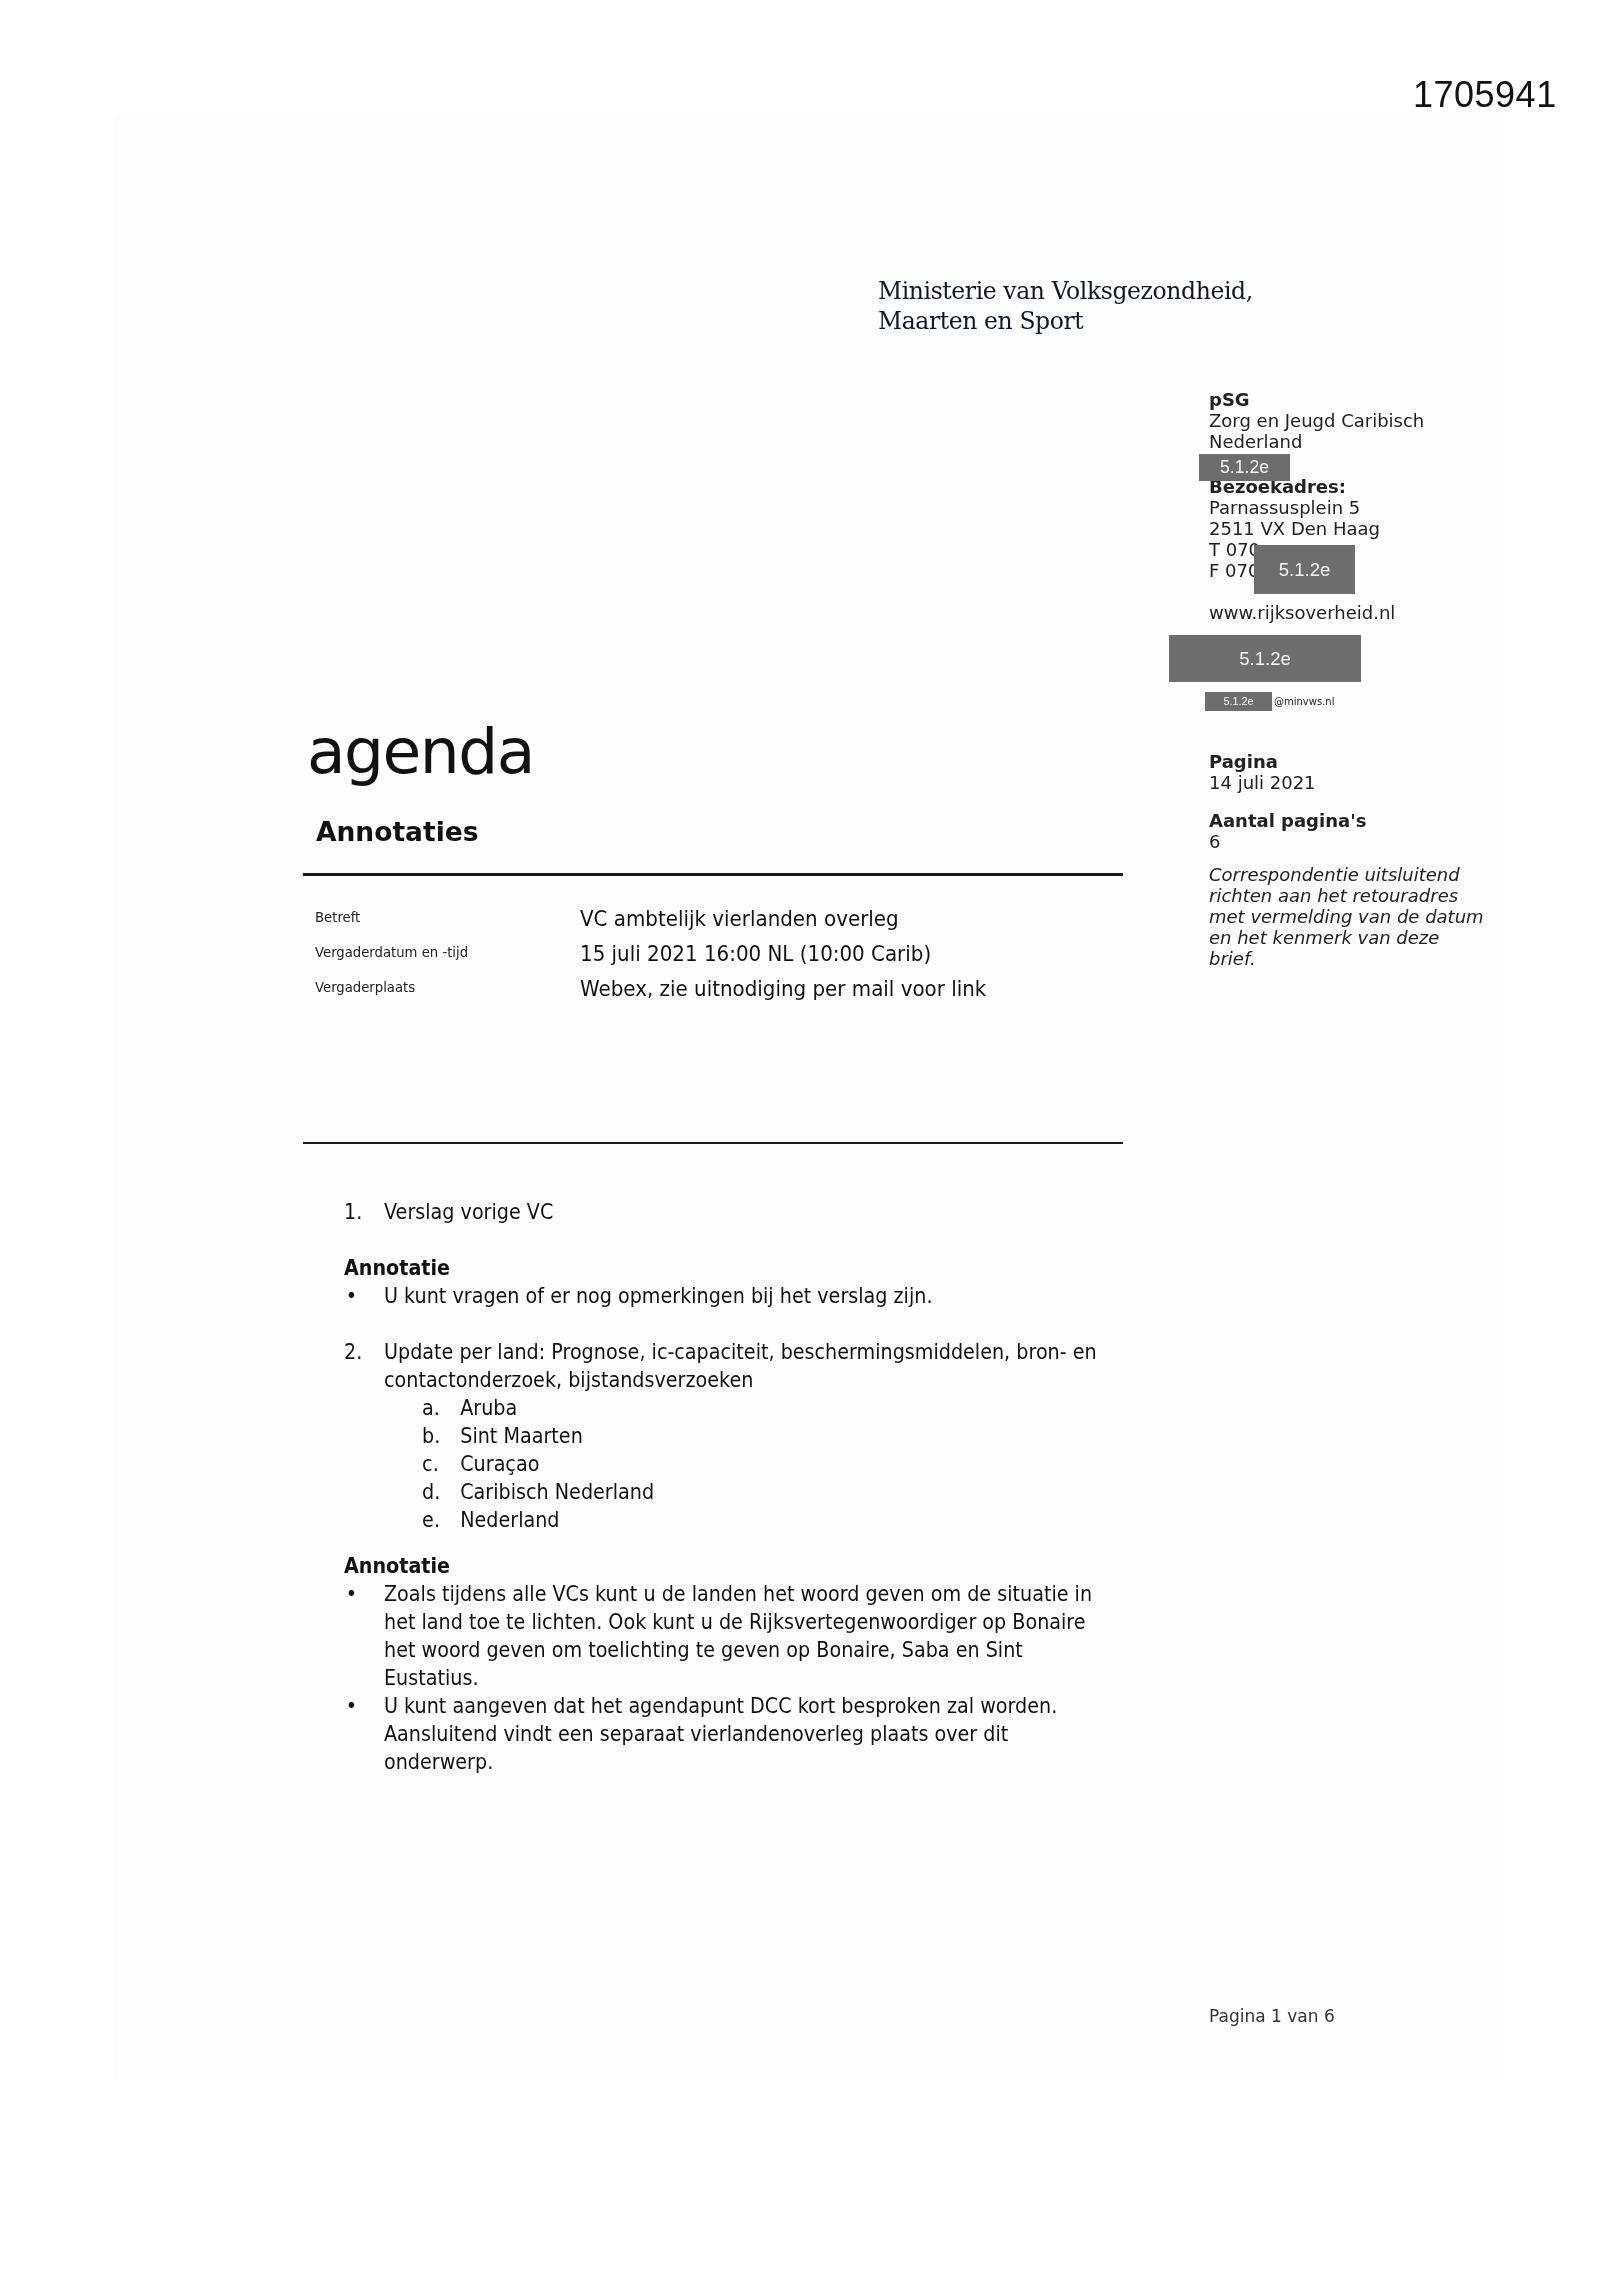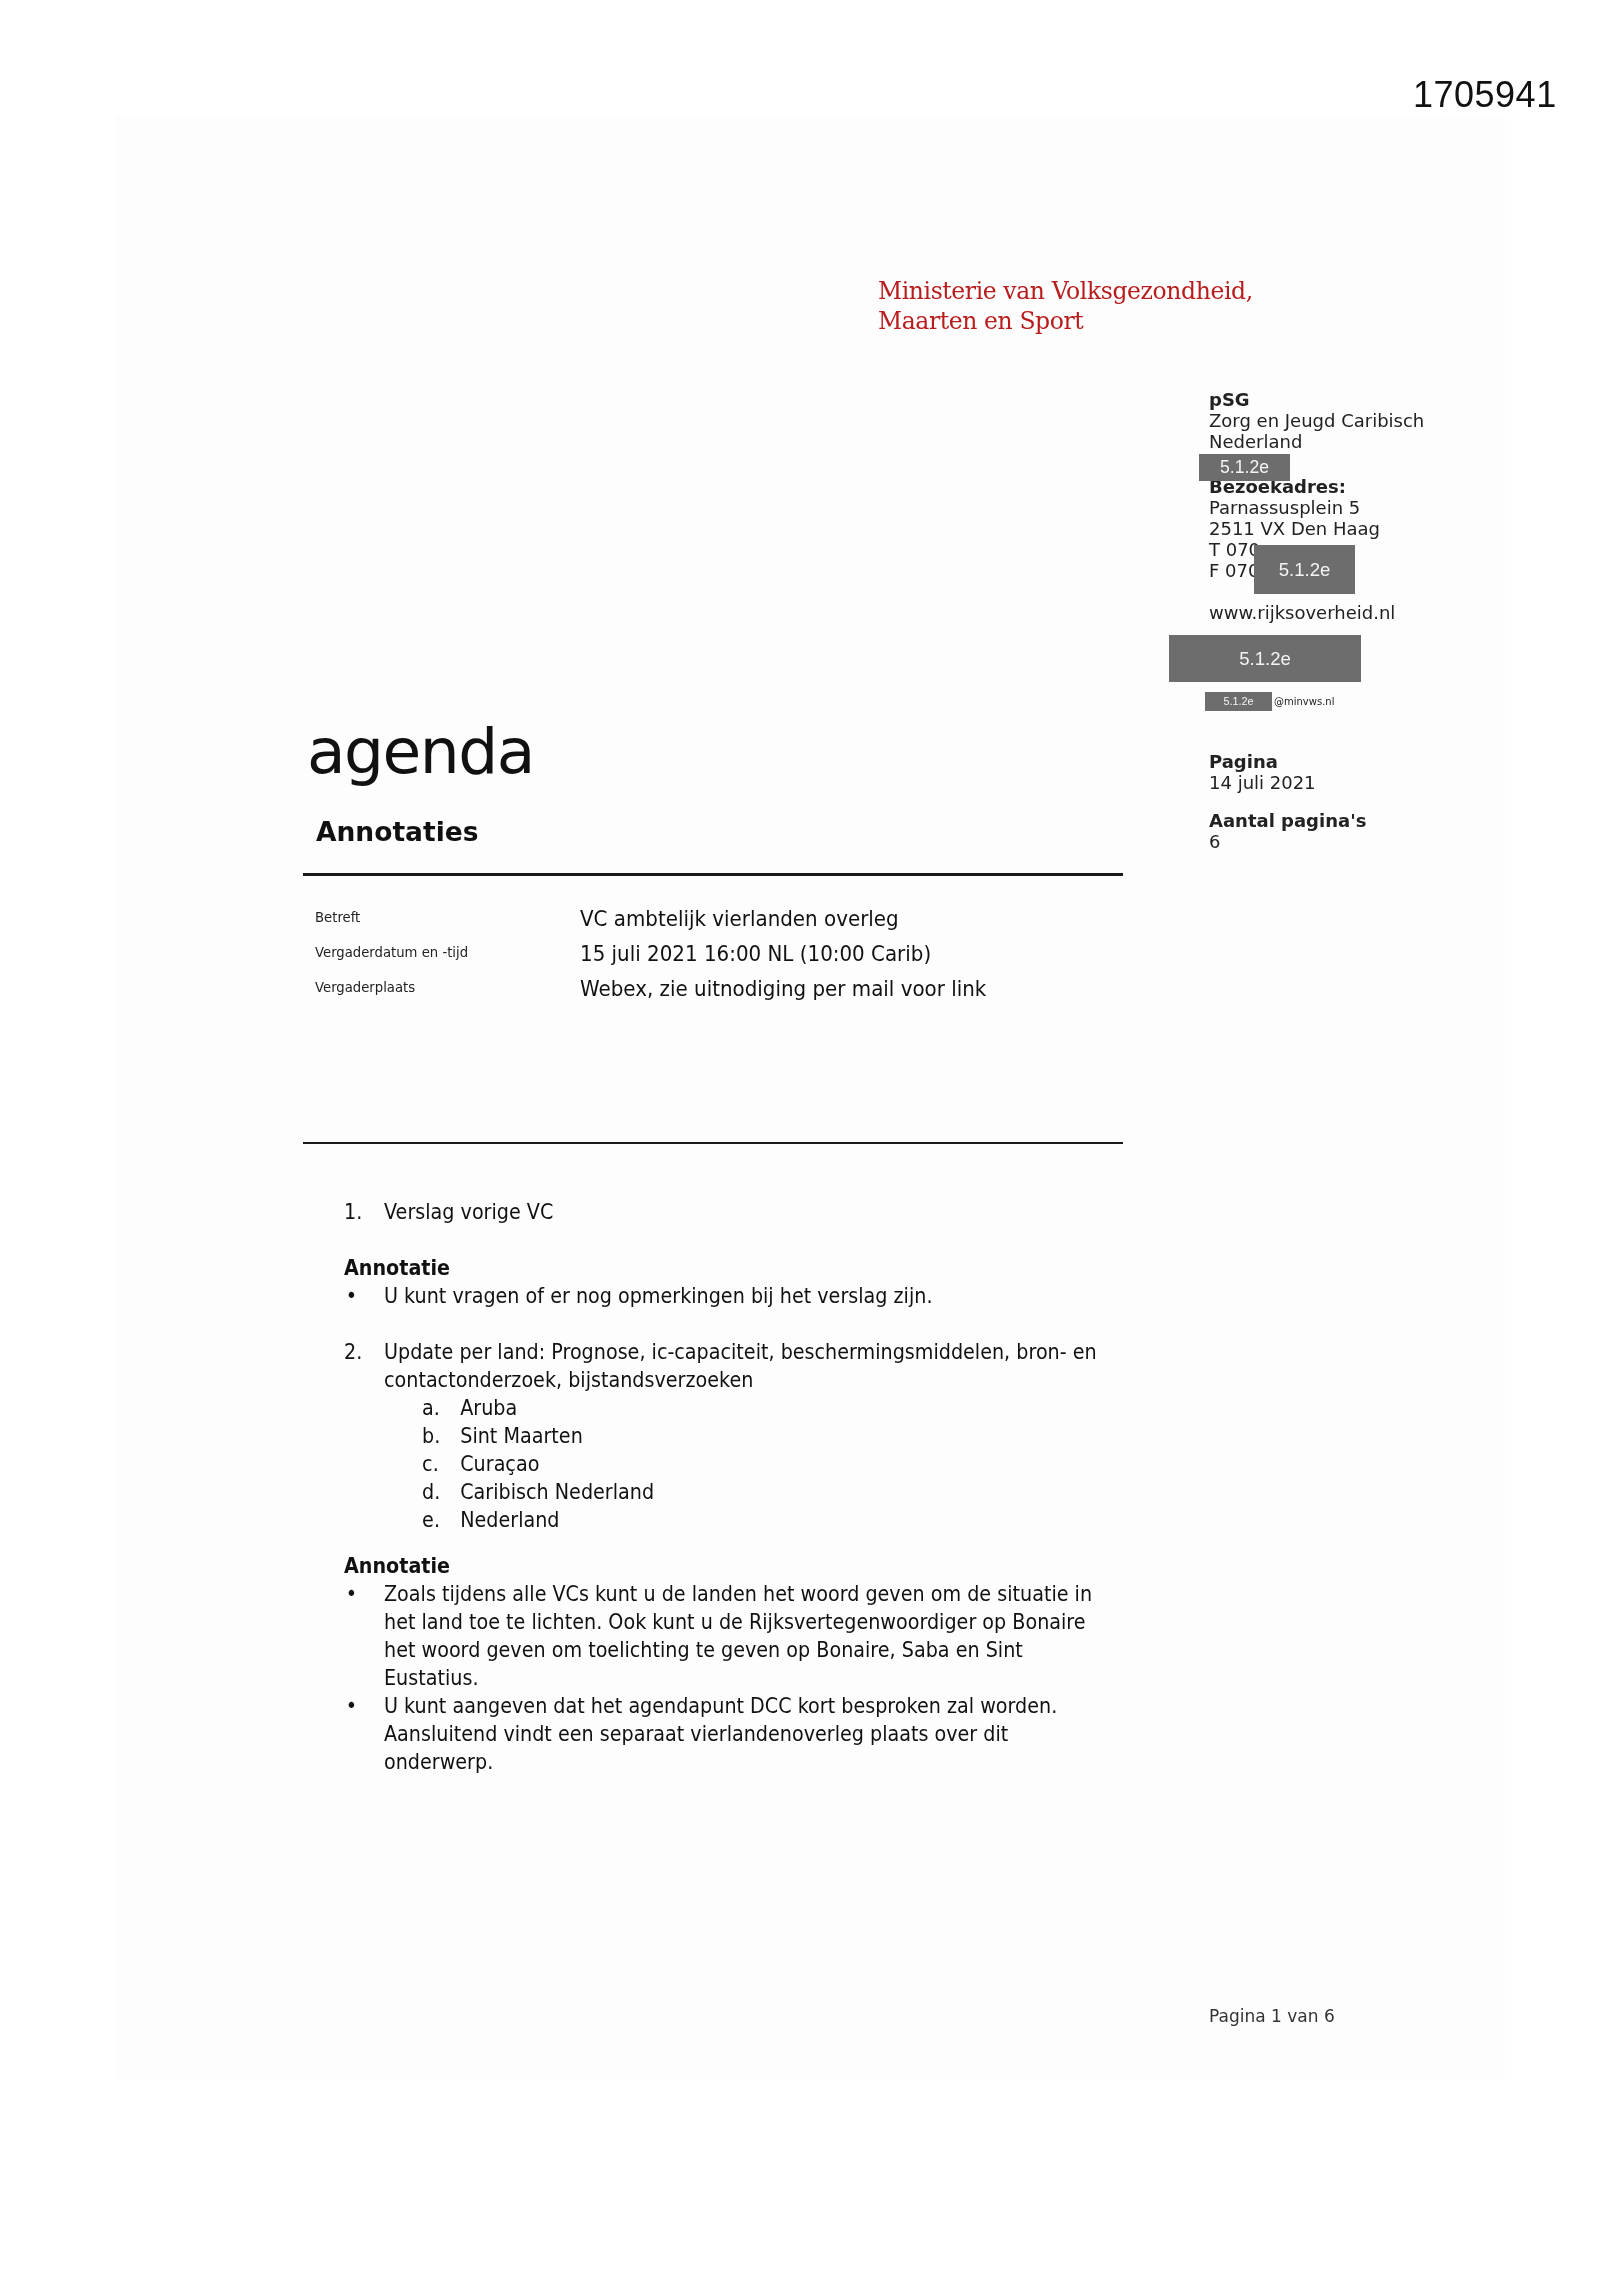--- a/index.html
+++ b/index.html
@@ -13,21 +13,21 @@
     position: absolute; left: 115px; top: 115px; width: 1390px; height: 1965px;
     background: #fdfdfd;
   }
   .doc-number {
     position: absolute; left: 1413px; top: 74px;
     font-family: "Liberation Sans", sans-serif; font-size: 36px; color: #111;
     letter-spacing: 0.5px;
   }
   .ministry {
     position: absolute; left: 878px; top: 276px;
-    font-family: "DejaVu Serif", serif; font-size: 23.5px; line-height: 30px; color: #b91c1c;
+    font-family: "DejaVu Serif", serif; font-size: 23.5px; line-height: 30px; color: #0f172a;
     letter-spacing: -0.4px;
   }
   .ministry div { white-space: nowrap; }
 
   
   .colophon {
     position: absolute; left: 1209px; top: 389px; width: 294px;
     font-family: "DejaVu Sans", sans-serif; font-size: 18px; line-height: 21px; color: #222;
   }
   .colophon .bold { font-weight: bold; }
@@ -118,20 +118,27 @@
   <span style="font-family:'DejaVu Sans',sans-serif; font-size:10px; color:#222; margin-left:2px;">@minvws.nl</span>
 </div>
 
 <div class="colophon" style="top:751px;">
   <div class="line bold">Pagina</div>
   <div class="line">14 juli 2021</div>
   <div style="height:16.7px"></div>
   <div class="line bold">Aantal pagina's</div>
   <div class="line">6</div>
   <div style="height:12.7px"></div>
+  <div class="italic">
+    <div class="line">Correspondentie uitsluitend</div>
+    <div class="line">richten aan het retouradres</div>
+    <div class="line">met vermelding van de datum</div>
+    <div class="line">en het kenmerk van deze</div>
+    <div class="line">brief.</div>
+  </div>
 </div>
 
 <div class="agenda-title">agenda</div>
 <div class="agenda-subtitle">Annotaties</div>
 
 <div class="rule" style="top:873px;"></div>
 
 <div class="meta-row" style="top:906px;">
   <span class="meta-label" style="top:2px">Betreft</span>
   <span class="meta-value">VC ambtelijk vierlanden overleg</span>

